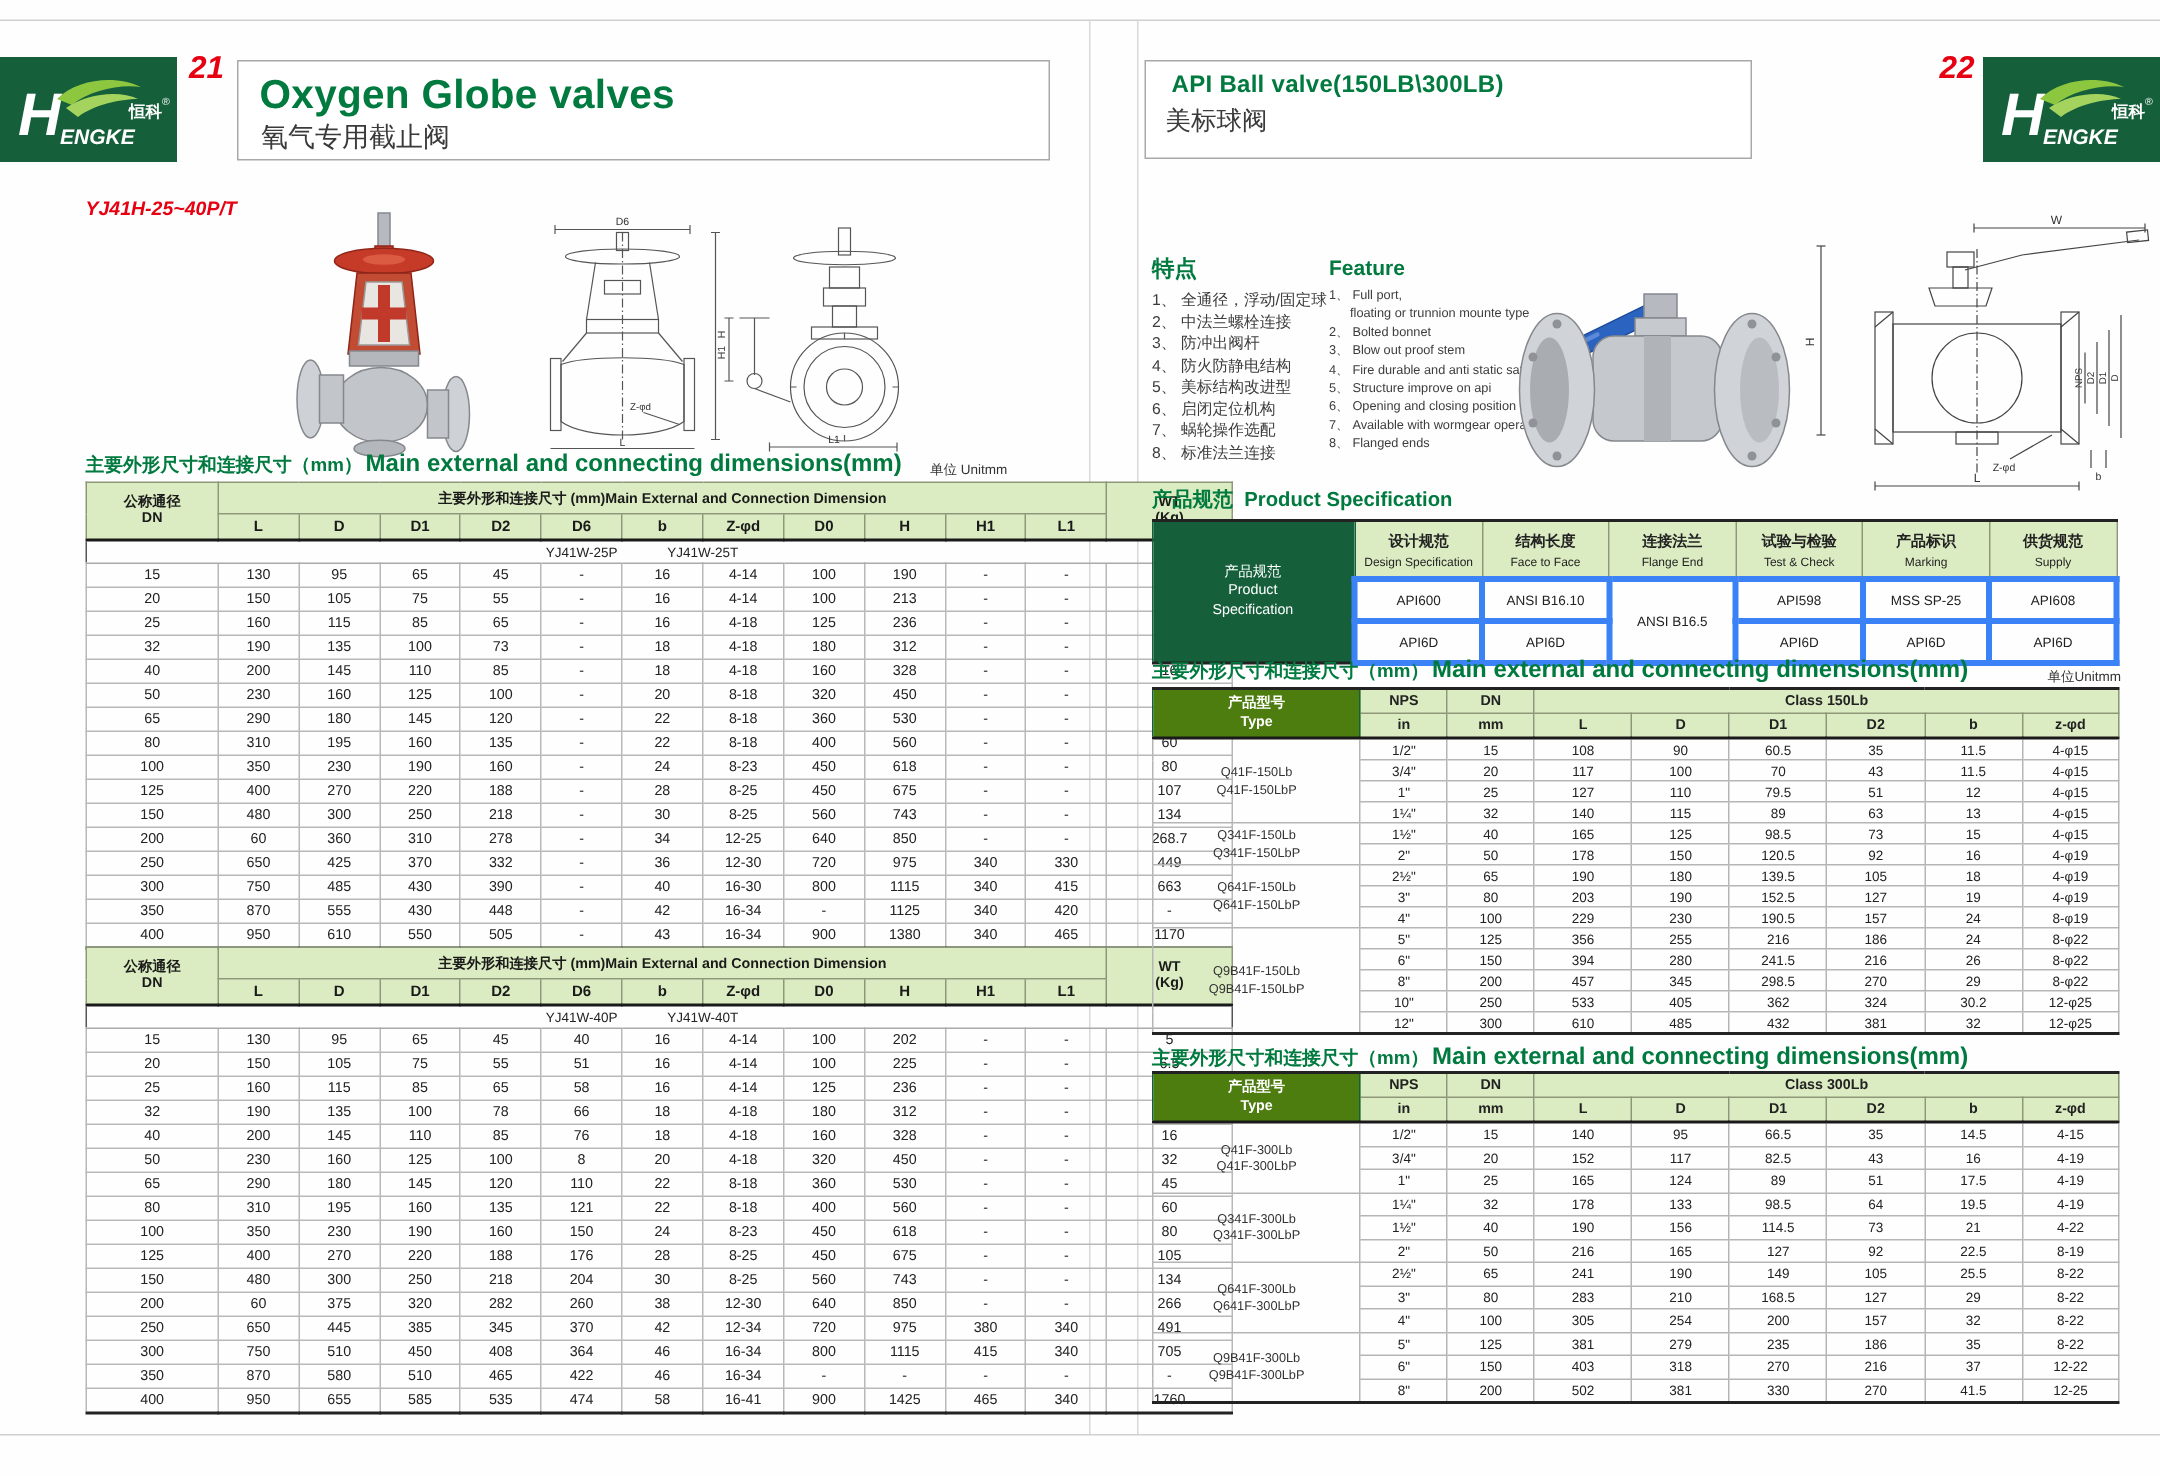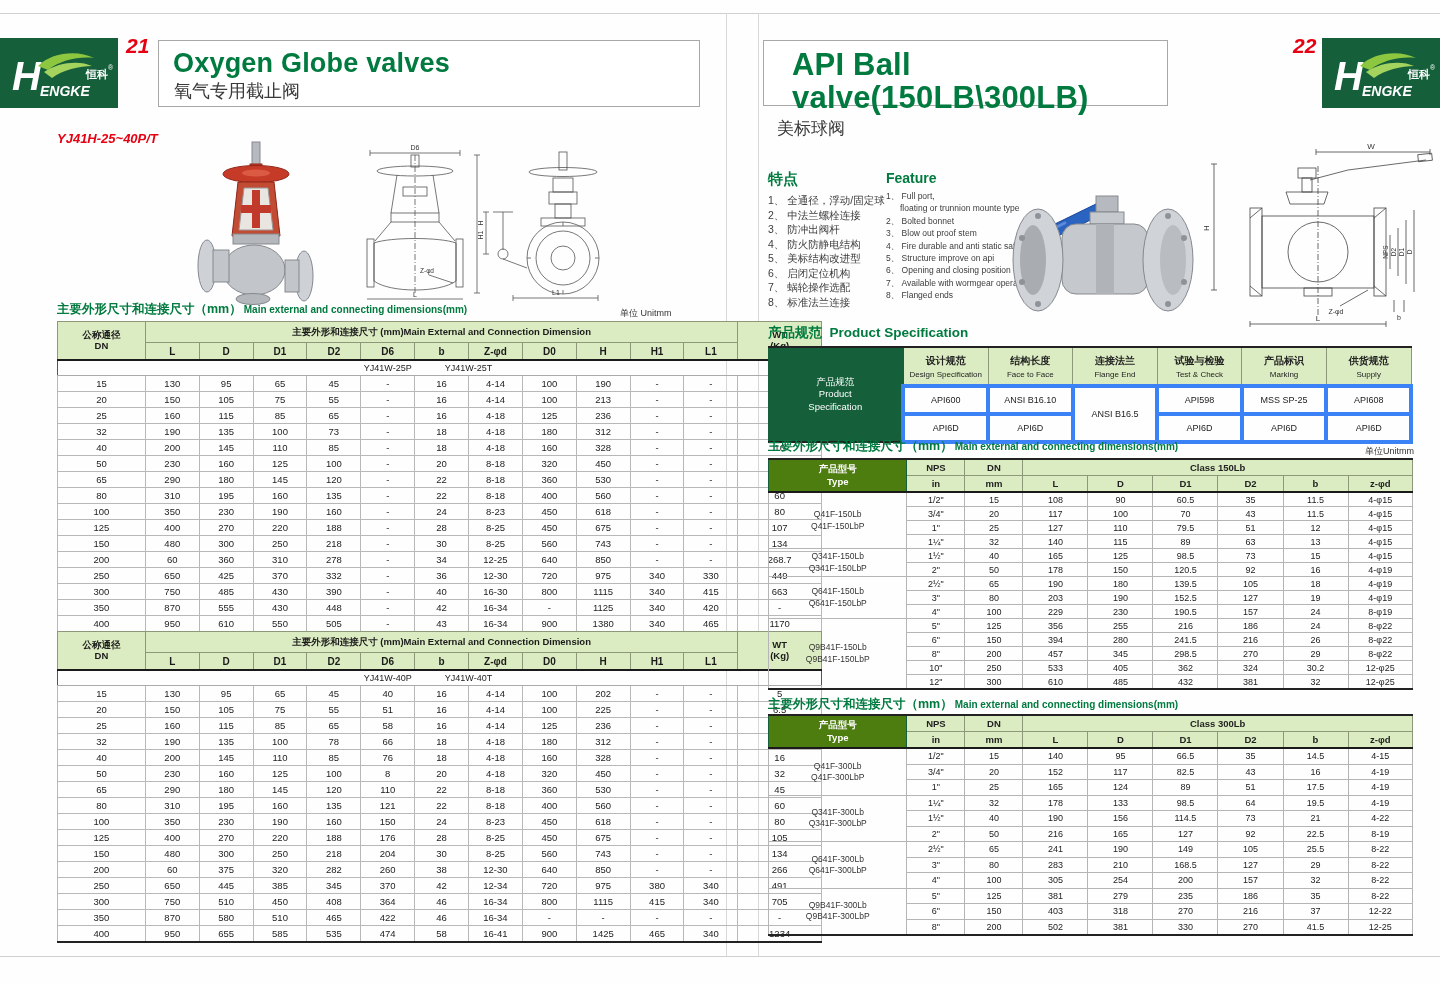--- a/index.html
+++ b/index.html
@@ -8,21 +8,21 @@
   .abs{position:absolute;}
   .hline{position:absolute;height:1px;background:#cfcfcf;}
   .vline{position:absolute;width:1px;background:#d8d8d8;}
   .pagenum{position:absolute;color:#e60012;font-size:21px;font-weight:bold;font-style:italic;}
   .logo{position:absolute;width:118px;height:70px;background:#15603b;}
   .titlebox{position:absolute;border:1px solid #a8a8a8;background:#fff;}
   .title-en{color:#007a3f;font-weight:bold;line-height:1.05;letter-spacing:.2px;}
   .title-cn{color:#3a3a3a;}
   .model-label{position:absolute;color:#e60012;font-weight:bold;font-size:13px;font-style:italic;}
   .sec-title{position:absolute;font-weight:bold;color:#007a3f;font-size:12.5px;white-space:nowrap;}
-  .sec-title .en{font-size:10px;margin-left:2px;}
+  .sec-title .en{font-size:16px;margin-left:2px;}
   .unit{position:absolute;font-size:9px;color:#333;}
   
   table{border-collapse:collapse;table-layout:fixed;}
   .dims{width:765px;font-size:9.5px;border:1.5px solid #555;border-bottom:2px solid #222;}
   .dims th{background:#dcecc2;border:1px solid #8d9878;font-weight:bold;color:#1a1a1a;padding:0;}
   .dims thead tr.cols th{height:16px;font-size:10px;}
   .dims thead tr.top th{height:20px;font-size:9.5px;}
   .dims thead{border-bottom:2.5px solid #1a1a1a;}
   .dims td{border:1px solid #b8b8b8;text-align:center;height:15px;padding:0;color:#222;}
   .dims tr.model-row td{border-left:none;border-right:none;border-bottom:1px solid #aaa;font-size:9px;height:14px;}
@@ -69,21 +69,21 @@
       <text x="108" y="32" fill="#fff" font-size="7">®</text>
     </svg>
   </div>
   <div class="pagenum" style="left:126px;top:34px;">21</div>
   <div class="titlebox" style="left:158px;top:40px;width:540px;height:65px;">
     <div class="title-en" style="font-size:27px;margin:8px 0 0 14px;">Oxygen Globe valves</div>
     <div class="title-cn" style="font-size:18px;margin:2px 0 0 15px;">氧气专用截止阀</div>
   </div>
 
   <div class="titlebox" style="left:763px;top:40px;width:403px;height:64px;">
-    <div class="title-en" style="font-size:31px;margin:8px 0 0 28px;">API Ball valve(150LB\300LB)</div>
+    <div class="title-en" style="font-size:16px;margin:8px 0 0 17px;">API Ball valve(150LB\300LB)</div>
     <div class="title-cn" style="font-size:17px;margin:3px 0 0 13px;">美标球阀</div>
   </div>
   <div class="pagenum" style="left:1293px;top:34px;">22</div>
   <div class="logo" style="left:1322px;top:38px;">
     <svg width="118" height="70" viewBox="0 0 118 70">
       <text x="12" y="52" fill="#fff" font-size="40" font-weight="bold" font-style="italic">H</text>
       <path d="M38 28 C52 14 78 12 94 20 C80 18 60 22 48 32 Z" fill="#8dc63f"></path>
       <path d="M44 34 C58 24 80 22 92 28 C80 28 62 32 52 40 Z" fill="#a5d45e"></path>
       <text x="40" y="58" fill="#fff" font-size="14" font-weight="bold" font-style="italic">ENGKE</text>
       <text x="86" y="40" fill="#fff" font-size="11" font-weight="bold">恒科</text>
@@ -719,21 +719,21 @@
             <td>655</td>
             <td>585</td>
             <td>535</td>
             <td>474</td>
             <td>58</td>
             <td>16-41</td>
             <td>900</td>
             <td>1425</td>
             <td>465</td>
             <td>340</td>
-            <td>1234</td>
+            <td>1760</td>
           </tr>
         </tbody>
     </table>
   </div>
 
   <div class="abs" style="left:768px;top:170px;width:118px;">
     <div class="feat-h">特点</div>
     <ol id="fl-cn" class="feat-list feat-cn">
         <li>1、 全通径，浮动/固定球</li>
         <li>2、 中法兰螺栓连接</li>

